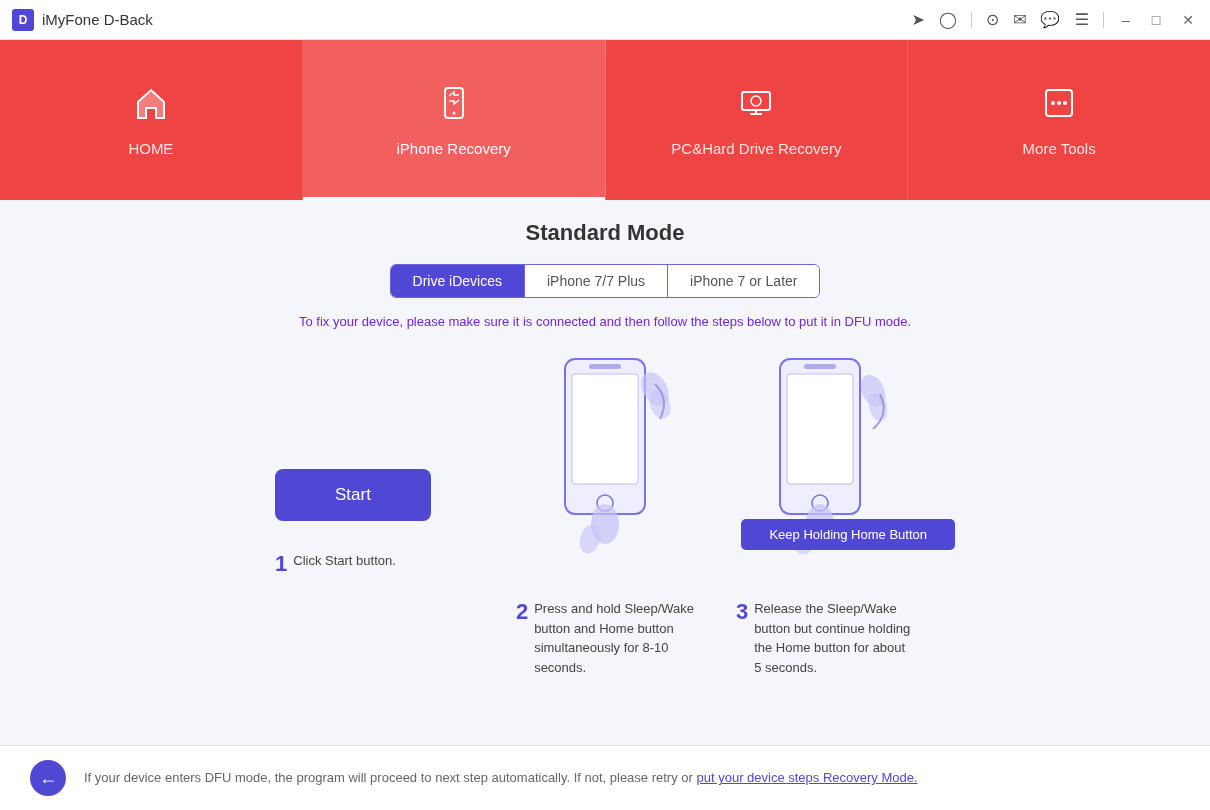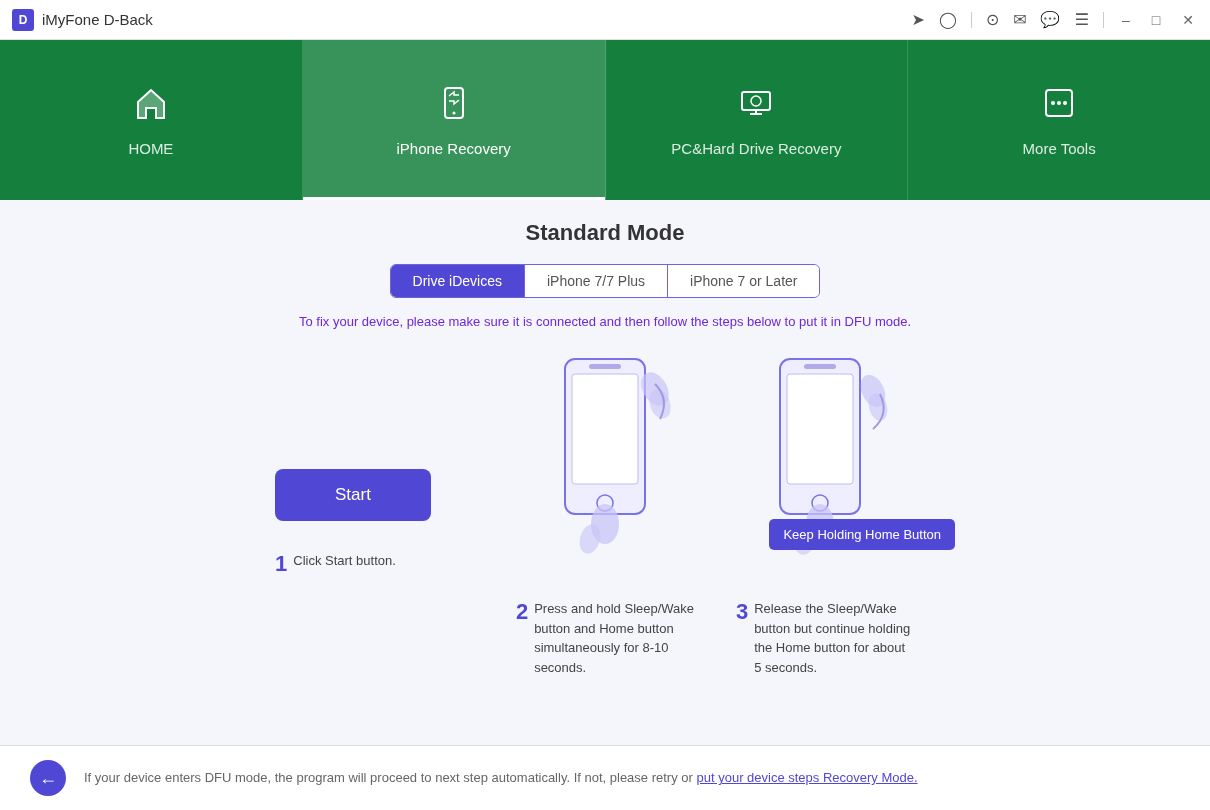--- a/index.html
+++ b/index.html
@@ -26,21 +26,21 @@
       border-radius: 3px;
     }
     .titlebar-title { font-size: 15px; color: #333; }
     .titlebar-right { display: flex; align-items: center; gap: 14px; }
     .titlebar-icon { color: #555; font-size: 16px; cursor: pointer; }
     .titlebar-sep { width: 1px; height: 16px; background: #ccc; }
     .win-btn { font-size: 14px; color: #666; cursor: pointer; padding: 2px 4px; }
 
     
     .navbar {
-      background: #15803d;
+      background: #ef4444;
       height: 160px;
       display: flex;
       align-items: stretch;
     }
     .nav-item {
       flex: 1;
       display: flex;
       flex-direction: column;
       align-items: center;
       justify-content: center;
@@ -194,21 +194,21 @@
       display: flex;
       flex-direction: column;
       align-items: center;
       position: relative;
     }
 
     .tooltip-box {
       background: #5147d5;
       color: #fff;
       font-size: 13px;
-      padding: 8px 14px;
+      padding: 8px 28px;
       border-radius: 5px;
       position: absolute;
       top: 170px;
       right: -30px;
       white-space: nowrap;
       z-index: 10;
     }
 
     
     .bottom-bar {

